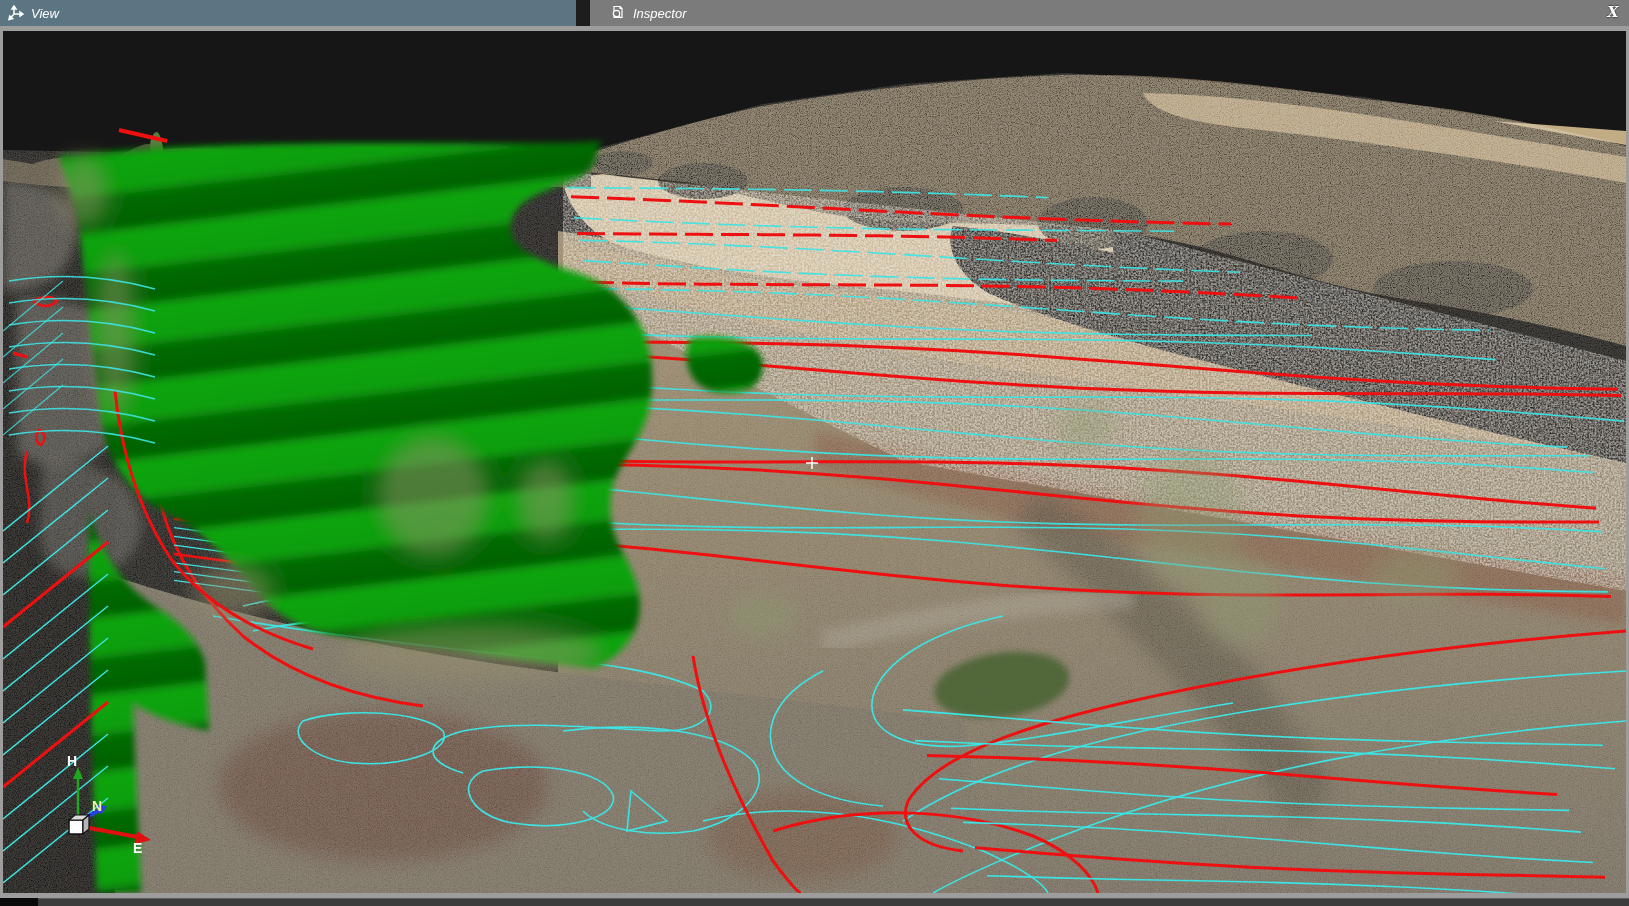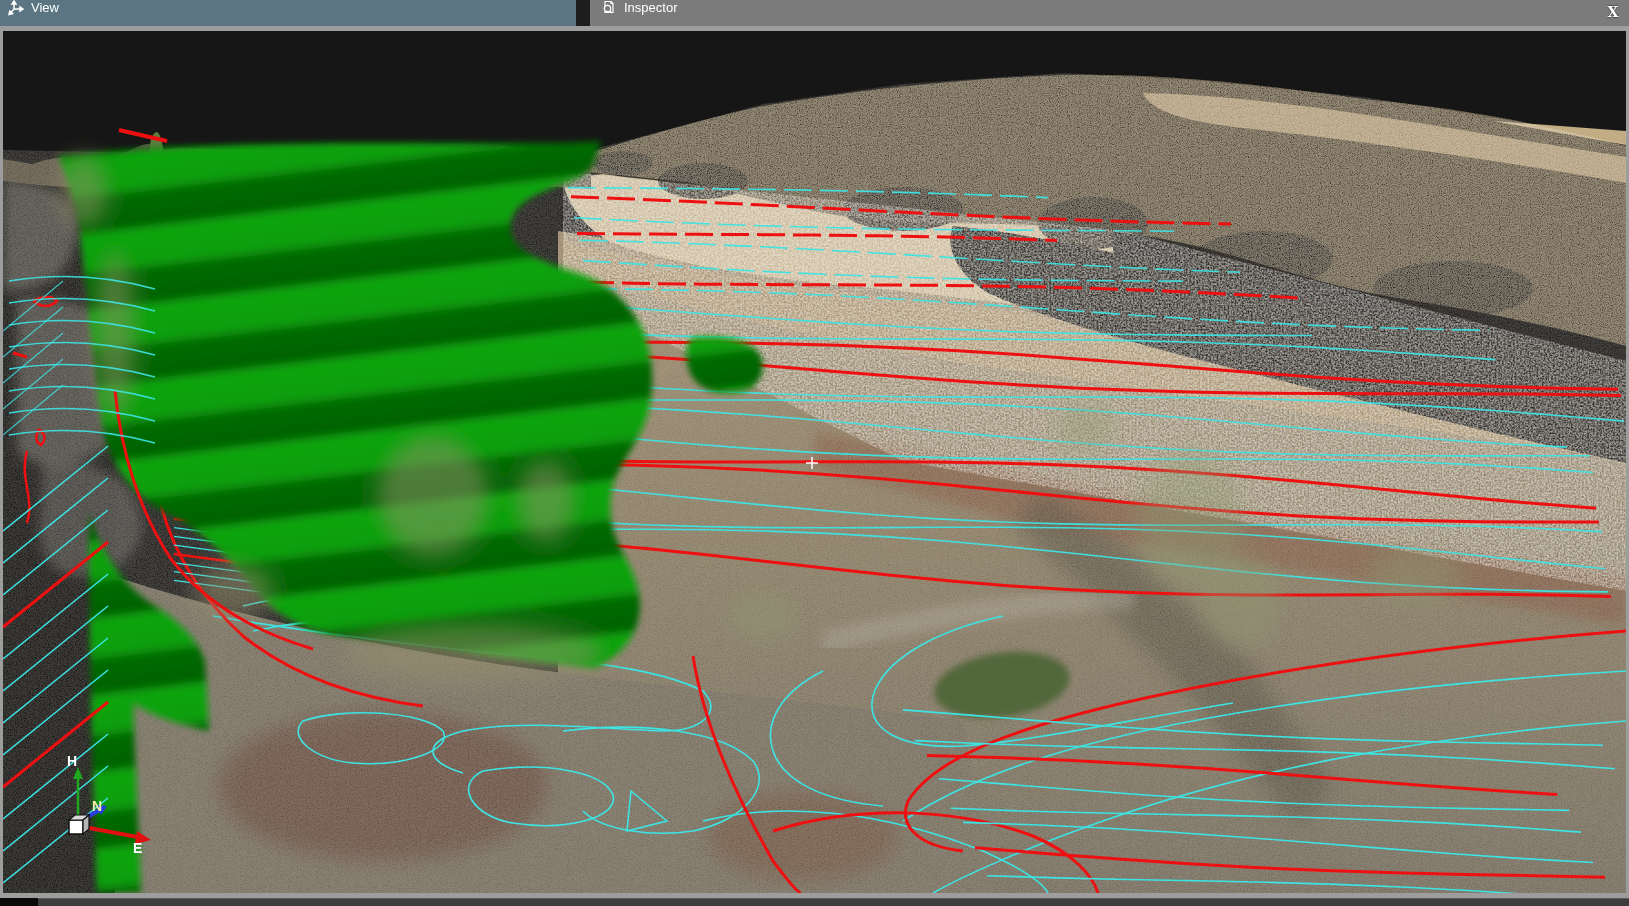--- a/index.html
+++ b/index.html
@@ -1,23 +1,23 @@
 <!DOCTYPE html>
 <html style="--cyan: #3ce4e4; --red: #ee1010;"><head>
 <meta charset="utf-8">
 <style>
   html,body{margin:0;padding:0;background:#000;}
   body{width:1629px;height:906px;position:relative;overflow:hidden;
        font-family:"Liberation Sans", sans-serif;-webkit-font-smoothing:antialiased;}
   
   .titlebar{position:absolute;top:0;left:0;width:1629px;height:26px;display:flex;}
-  .panel-title{display:flex;align-items:flex-start;height:26px;color:#fff;font-size:13px;}
+  .panel-title{display:flex;align-items:center;height:26px;color:#fff;font-size:13px;font-style:italic;}
   .panel-view{width:576px;background:#5b7682;padding-left:8px;box-sizing:border-box;}
   .tb-divider{width:14px;height:26px;background:#1d1d1d;}
-  .panel-inspector{flex:1;background:#7b7b7b;padding-left:11px;box-sizing:border-box;position:relative;}
+  .panel-inspector{flex:1;background:#7b7b7b;padding-left:20px;box-sizing:border-box;position:relative;}
   .tb-icon{width:16px;height:16px;margin-right:7px;flex:0 0 auto;}
   .close-x{position:absolute;right:7px;top:3px;width:18px;height:18px;line-height:18px;
            text-align:center;color:#fff;font-family:"DejaVu Serif", serif;font-weight:bold;
            font-size:14px;text-shadow:0 1px 1px #4a4a4a, 0 -1px 1px #4a4a4a;cursor:default;}
   
   .vp-frame{position:absolute;top:26px;left:0;width:1629px;height:872px;box-sizing:border-box;
             border-left:3px solid #9d9d9d;border-right:3px solid #9d9d9d;
             border-top:5px solid #9d9d9d;border-bottom:5px solid #9d9d9d;background:#161616;}
   .vp-frame svg{display:block;}
   .bottombar{position:absolute;top:898px;left:0;width:1629px;height:8px;background:#0a0a0a;}

